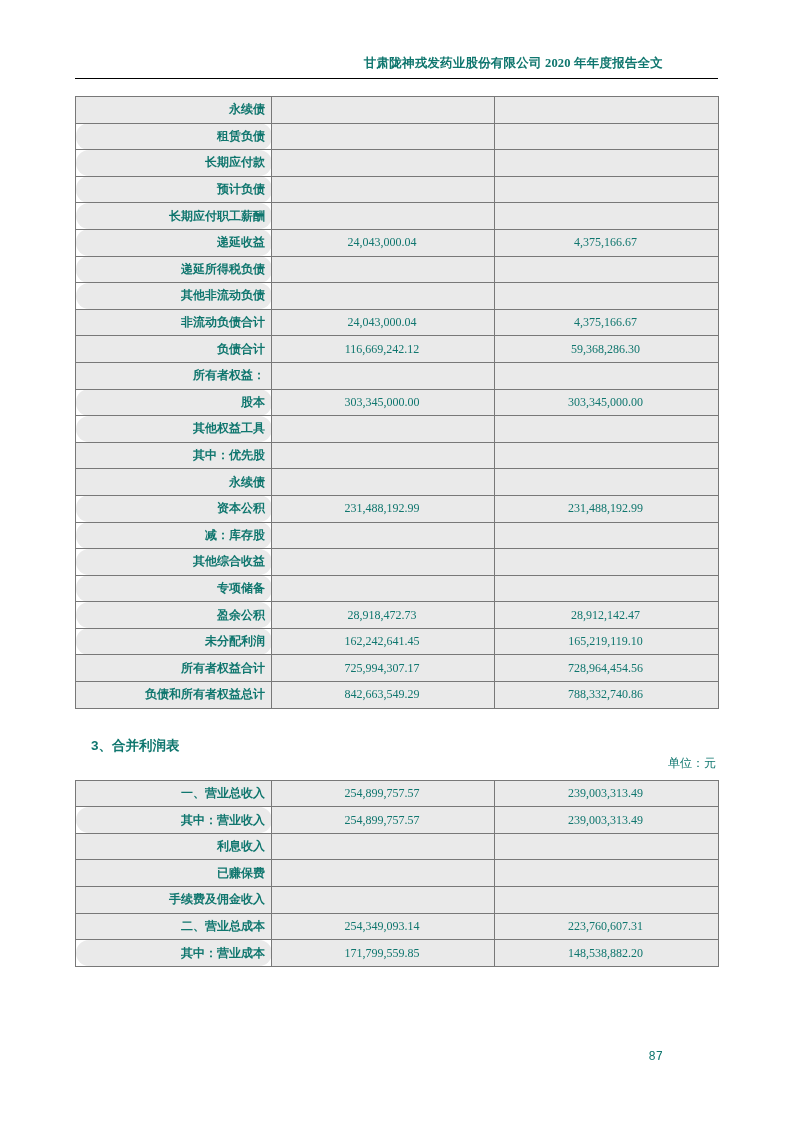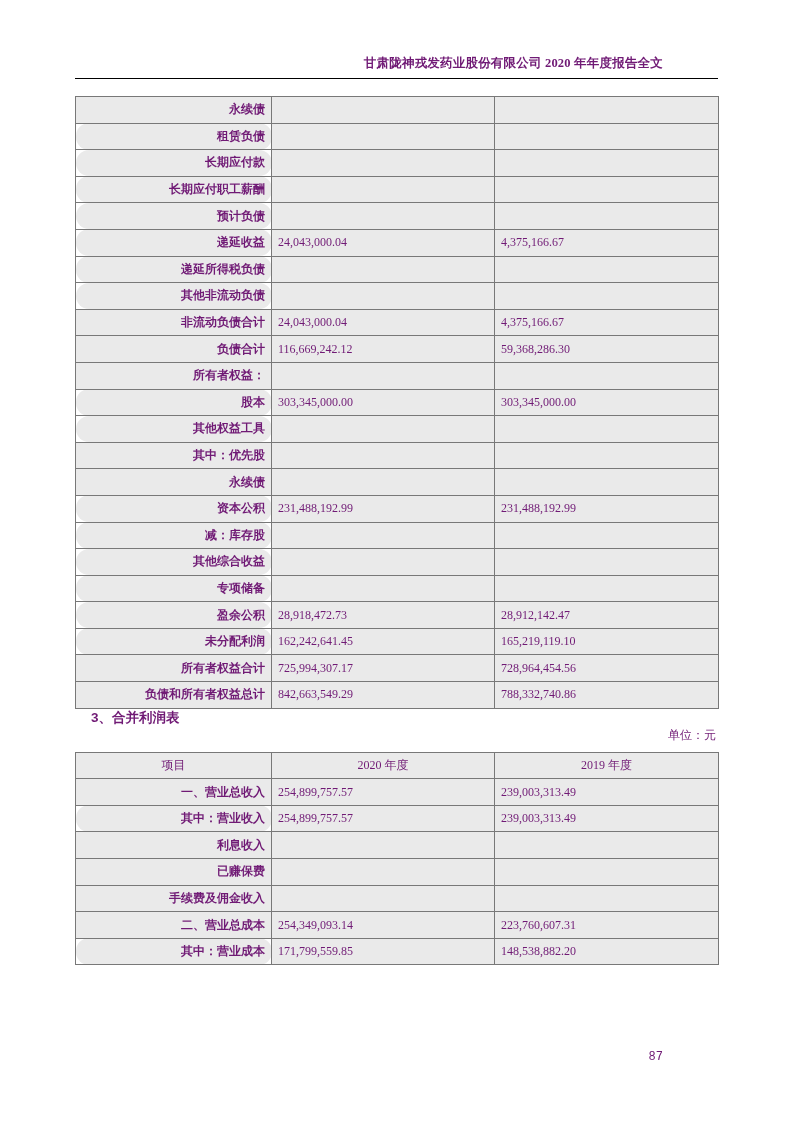--- a/index.html
+++ b/index.html
@@ -6,21 +6,21 @@
     margin: 0;
     padding: 0;
     background: #ffffff;
   }
   .page {
     position: relative;
     width: 738px;
     height: 1122px;
     background: #ffffff;
     font-family: "Liberation Serif", "DejaVu Serif", serif;
-    color: #701a75;
+    color: #0f766e;
     box-sizing: border-box;
     overflow: hidden;
   }
   .header {
     position: absolute;
     top: 55px;
     left: 75px;
     right: 75px;
     text-align: right;
     font-size: 12.5px;
@@ -56,33 +56,34 @@
     vertical-align: middle;
     background: #eaeaea;
     box-sizing: border-box;
   }
   table.fin td.label {
     text-align: right;
     background: #eaeaea;
     font-weight: bold;
   }
   table.fin td.num {
-    text-align: left;
+    text-align: center;
     background: #eaeaea;
     padding-right: 8px;
   }
   table.fin td.hdr {
     text-align: center;
     background: #eaeaea;
   }
   .i0 { padding-left: 6px; }
   .i1 { padding-left: 24px; border-radius: 13px; }
   .i2 { padding-left: 42px; }
   .i-center { text-align: center; }
   .section-title {
+    margin-top: 28px;
     margin-left: 16px;
     font-size: 13.5px;
     font-weight: bold;
     font-family: "Liberation Sans", "DejaVu Sans", sans-serif;
   }
   .unit-line {
     text-align: right;
     font-size: 12px;
     padding-right: 2px;
   }
@@ -123,26 +124,26 @@
             <td class="label i1">租赁负债</td>
             <td class="num"></td>
             <td class="num"></td>
           </tr>
           <tr>
             <td class="label i1">长期应付款</td>
             <td class="num"></td>
             <td class="num"></td>
           </tr>
           <tr>
+            <td class="label i1">预计负债</td>
+            <td class="num"></td>
+            <td class="num"></td>
+          </tr>
+          <tr>
             <td class="label i1">长期应付职工薪酬</td>
-            <td class="num"></td>
-            <td class="num"></td>
-          </tr>
-          <tr>
-            <td class="label i1">预计负债</td>
             <td class="num"></td>
             <td class="num"></td>
           </tr>
           <tr>
             <td class="label i1">递延收益</td>
             <td class="num">24,043,000.04</td>
             <td class="num">4,375,166.67</td>
           </tr>
           <tr>
             <td class="label i1">递延所得税负债</td>
@@ -238,25 +239,20 @@
 
     <div class="table2-wrap">
       <table class="fin">
         <colgroup>
           <col style="width:196px">
           <col style="width:223px">
           <col style="width:224px">
         </colgroup>
         <tbody id="is-body">
             <tr>
-              <td class="hdr">项目</td>
-              <td class="hdr">2020 年度</td>
-              <td class="hdr">2019 年度</td>
-            </tr>
-            <tr>
               <td class="label i0">一、营业总收入</td>
               <td class="num">254,899,757.57</td>
               <td class="num">239,003,313.49</td>
             </tr>
             <tr>
               <td class="label i1">其中：营业收入</td>
               <td class="num">254,899,757.57</td>
               <td class="num">239,003,313.49</td>
             </tr>
             <tr>

